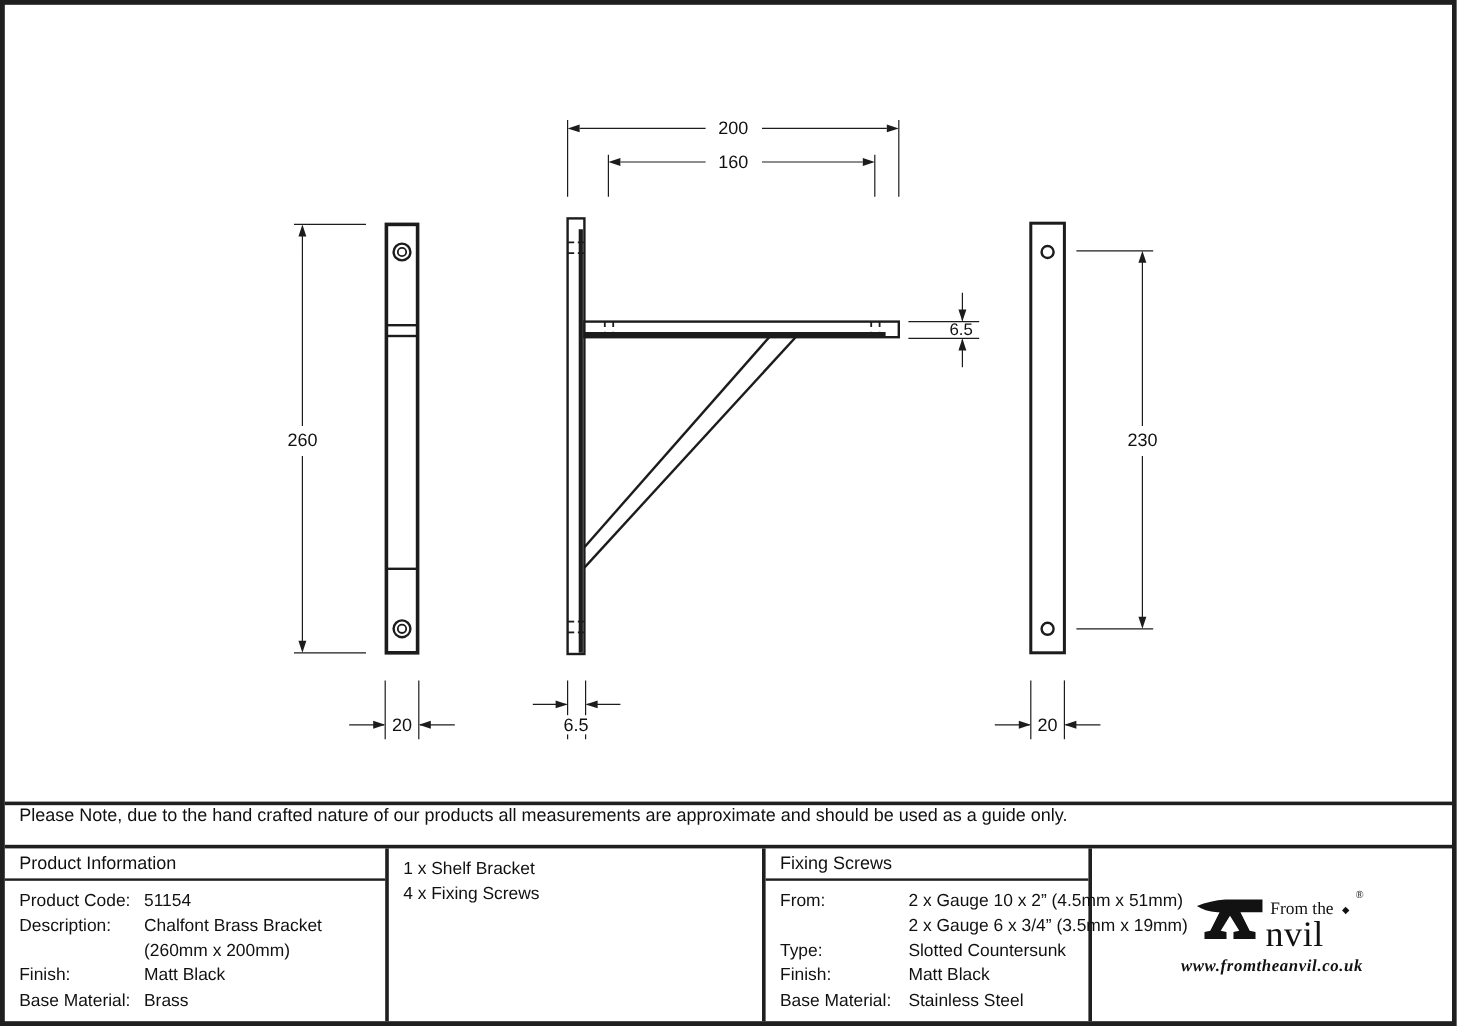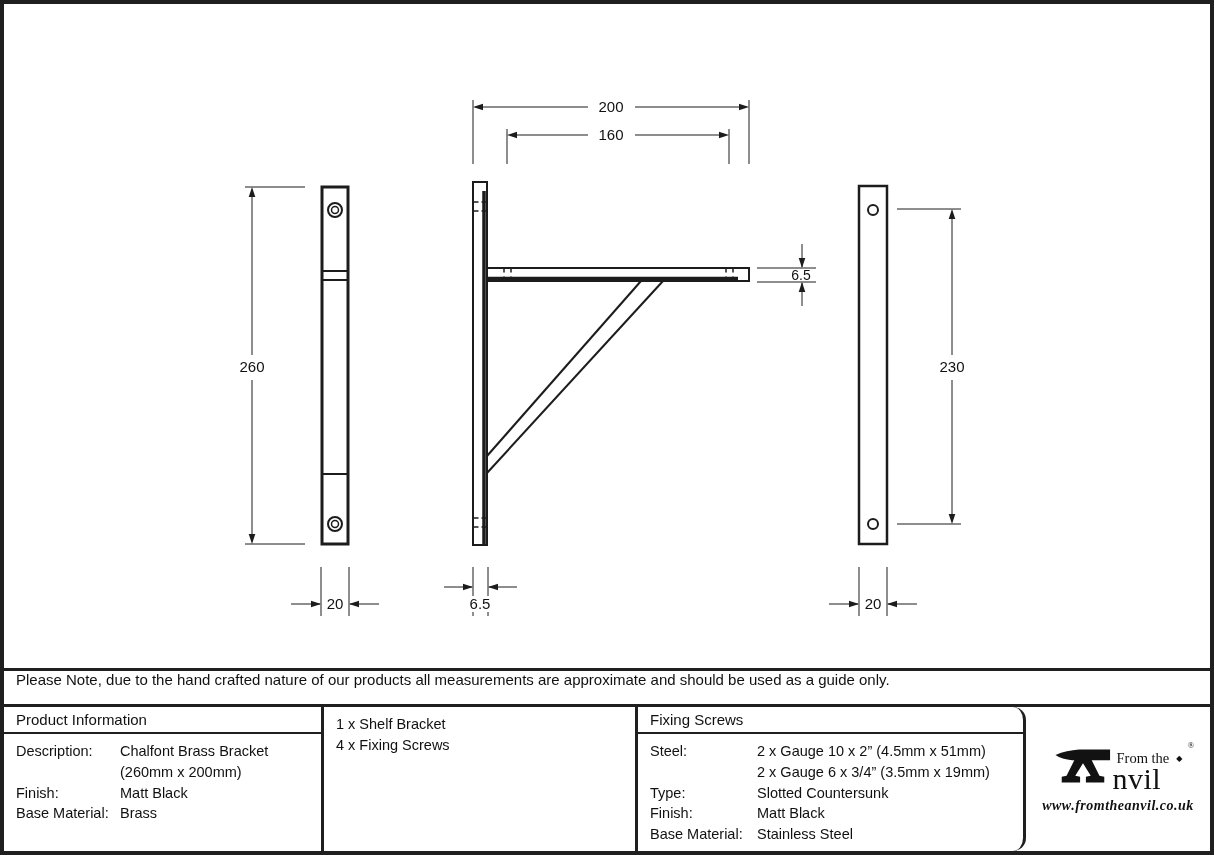--- a/index.html
+++ b/index.html
@@ -27,21 +27,21 @@
   }
   .spec-row {
     border-top:3px solid #1f1f1f;
     flex:1 1 auto;
     display:flex;
     min-height:0;
   }
   .col { box-sizing:border-box; border-right:3px solid #1f1f1f; display:flex; flex-direction:column; }
   .col-product { width:320px; }
   .col-pack    { width:314px; }
-  .col-fixing  { width:388px;border-radius:13px; }
+  .col-fixing  { width:272px; }
   .col-logo    { flex:1 1 auto; border-right:none; align-items:center; justify-content:center; }
   .col-header {
     height:25px; flex:0 0 auto;
     border-bottom:2px solid #1f1f1f;
     display:flex; align-items:center;
     padding-left:12px;
     font-size:15px;
   }
   .col-body { padding:7px 0 0 12px; font-size:14.5px; line-height:20.8px; white-space:nowrap; }
   .kv { display:flex; }
@@ -230,20 +230,24 @@
   <div class="note-row">
     <span>Please Note, due to the hand crafted nature of our products all measurements are approximate and should be used as a guide only.</span>
   </div>
 
   <div class="spec-row">
 
     <div class="col col-product">
       <div class="col-header">Product Information</div>
       <div class="col-body">
         <div class="kv">
+          <span class="k">Product Code:</span>
+          <span class="v">51154</span>
+        </div>
+        <div class="kv">
           <span class="k">Description:</span>
           <span class="v">Chalfont Brass Bracket</span>
         </div>
         <div class="kv">
           <span class="k"></span>
           <span class="v">(260mm x 200mm)</span>
         </div>
         <div class="kv">
           <span class="k">Finish:</span>
           <span class="v">Matt Black</span>
@@ -259,21 +263,21 @@
       <div class="col-body">
         <div>1 x Shelf Bracket</div>
         <div>4 x Fixing Screws</div>
       </div>
     </div>
 
     <div class="col col-fixing">
       <div class="col-header">Fixing Screws</div>
       <div class="col-body">
         <div class="kv">
-          <span class="k">Steel:</span>
+          <span class="k">From:</span>
           <span class="v">2 x Gauge 10 x 2” (4.5mm x 51mm)</span>
         </div>
         <div class="kv">
           <span class="k"></span>
           <span class="v">2 x Gauge 6 x 3/4” (3.5mm x 19mm)</span>
         </div>
         <div class="kv">
           <span class="k">Type:</span>
           <span class="v">Slotted Countersunk</span>
         </div>

